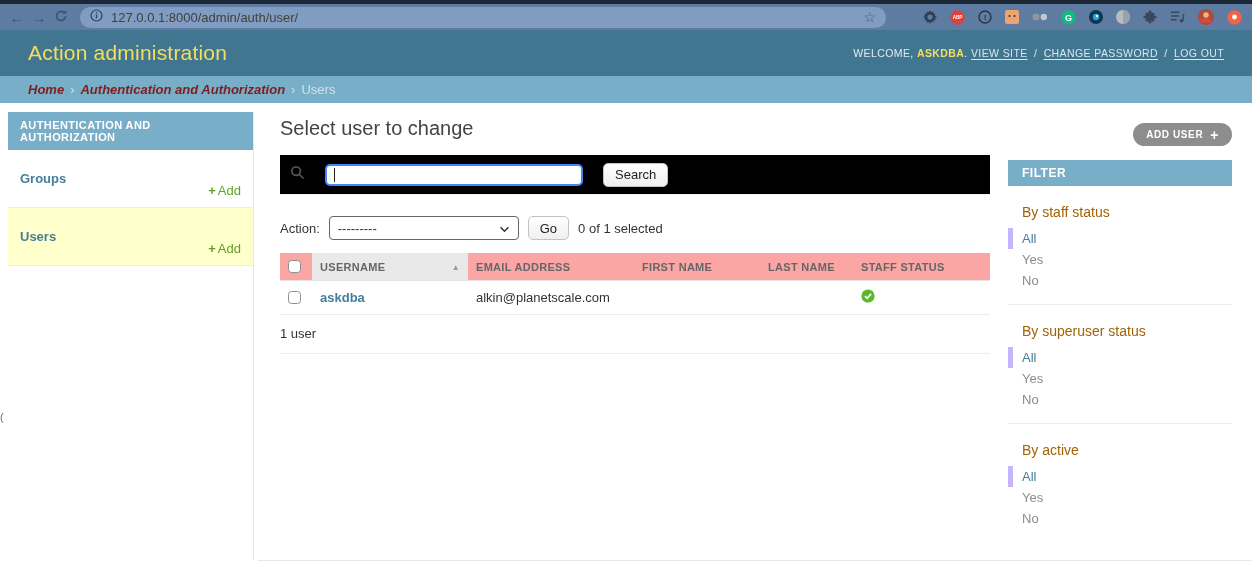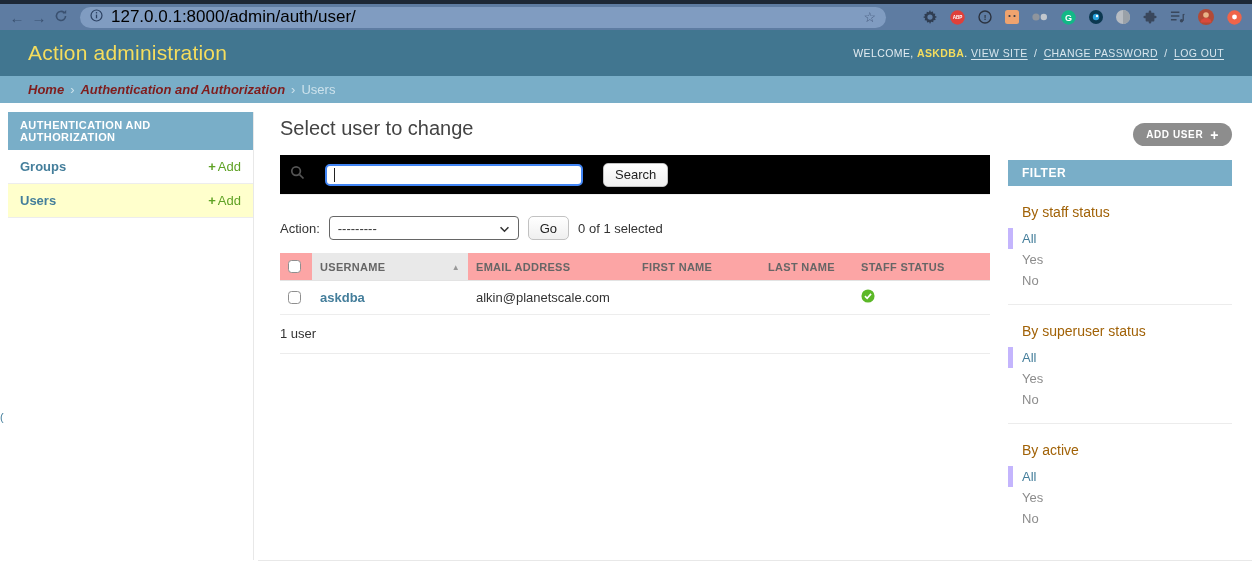--- a/index.html
+++ b/index.html
@@ -11,21 +11,21 @@
 
   
   .chrome { position:absolute; top:0; left:0; right:0; height:30px; background:#5e7ca2; }
   .chrome-strip { height:4px; background:#1d2836; }
   .chrome-toolbar { height:26px; display:flex; align-items:center; padding:0 8px 0 6px; }
   .nav-ic { font-size:15px; color:#3a5170; width:22px; text-align:center; line-height:1; cursor:default; }
   .url-pill {
     margin-left:8px; width:806px; height:21px; border-radius:11px; background:#809cc1;
     display:flex; align-items:center; padding:0 10px; gap:8px;
   }
-  .url-text { flex:1; font-size:17px; color:#000000; white-space:nowrap; overflow:hidden; }
+  .url-text { flex:1; font-size:13px; color:#404040; white-space:nowrap; overflow:hidden; }
   .star-ic { font-size:14px; color:#44597c; }
   .ext-row { margin-left:auto; display:flex; align-items:center; gap:13px; padding-right:2px; }
   .ext-row svg { display:block; }
 
   
   .dj-header { position:absolute; top:30px; left:0; right:0; height:46px; background:#417690;
     display:flex; align-items:center; justify-content:space-between; padding:0 28px; }
   .dj-title { font-size:21px; font-weight:400; color:#f5dd5d; letter-spacing:0.2px; }
   .user-tools { font-size:10.5px; color:#e2ebf1; letter-spacing:0.4px; white-space:nowrap; }
   .user-tools b { color:#f5dd5d; font-weight:700; }
@@ -44,21 +44,21 @@
 
   
   .sidebar { position:absolute; left:8px; top:9px; width:246px; height:448px;
     background:#fff; border-right:1px solid #e8e8e8; }
   .sb-caption { background:#79aec8; color:#fff; font-size:11px; font-weight:700;
     letter-spacing:0.4px; padding:7px 12px; }
   .sb-row { display:flex; justify-content:space-between; align-items:center;
     padding:9px 12px; border-bottom:1px solid #ededed; font-size:13px; }
   .sb-row.active { background:#ffffcc; }
   .sb-link { color:#447e9b; font-weight:700; text-decoration:none; cursor:pointer; }
-  .sb-add { color:#5fa225; text-decoration:none; cursor:pointer; }
+  .sb-add { color:#5fa225; text-decoration:none; cursor:pointer;margin-top:24px; }
   .sb-add .plus { font-weight:700; margin-right:2px; }
   .edge-glyph { position:absolute; left:0; top:308px; font-size:11px; color:#447e9b; }
 
   
   .main { position:absolute; left:280px; width:710px; top:0; }
   .main h1 { margin-top:14px; font-size:20px; font-weight:400; color:#444; }
   .toolbar { margin-top:15px; height:40px; background:#000000; border-bottom:1px solid #f0f0f0;
     display:flex; align-items:center; padding:0 10px; gap:20px; }
   .search-wrap { position:relative; }
   .search-input { width:258px; height:22px; border:2px solid #4285f4; border-radius:5px;

